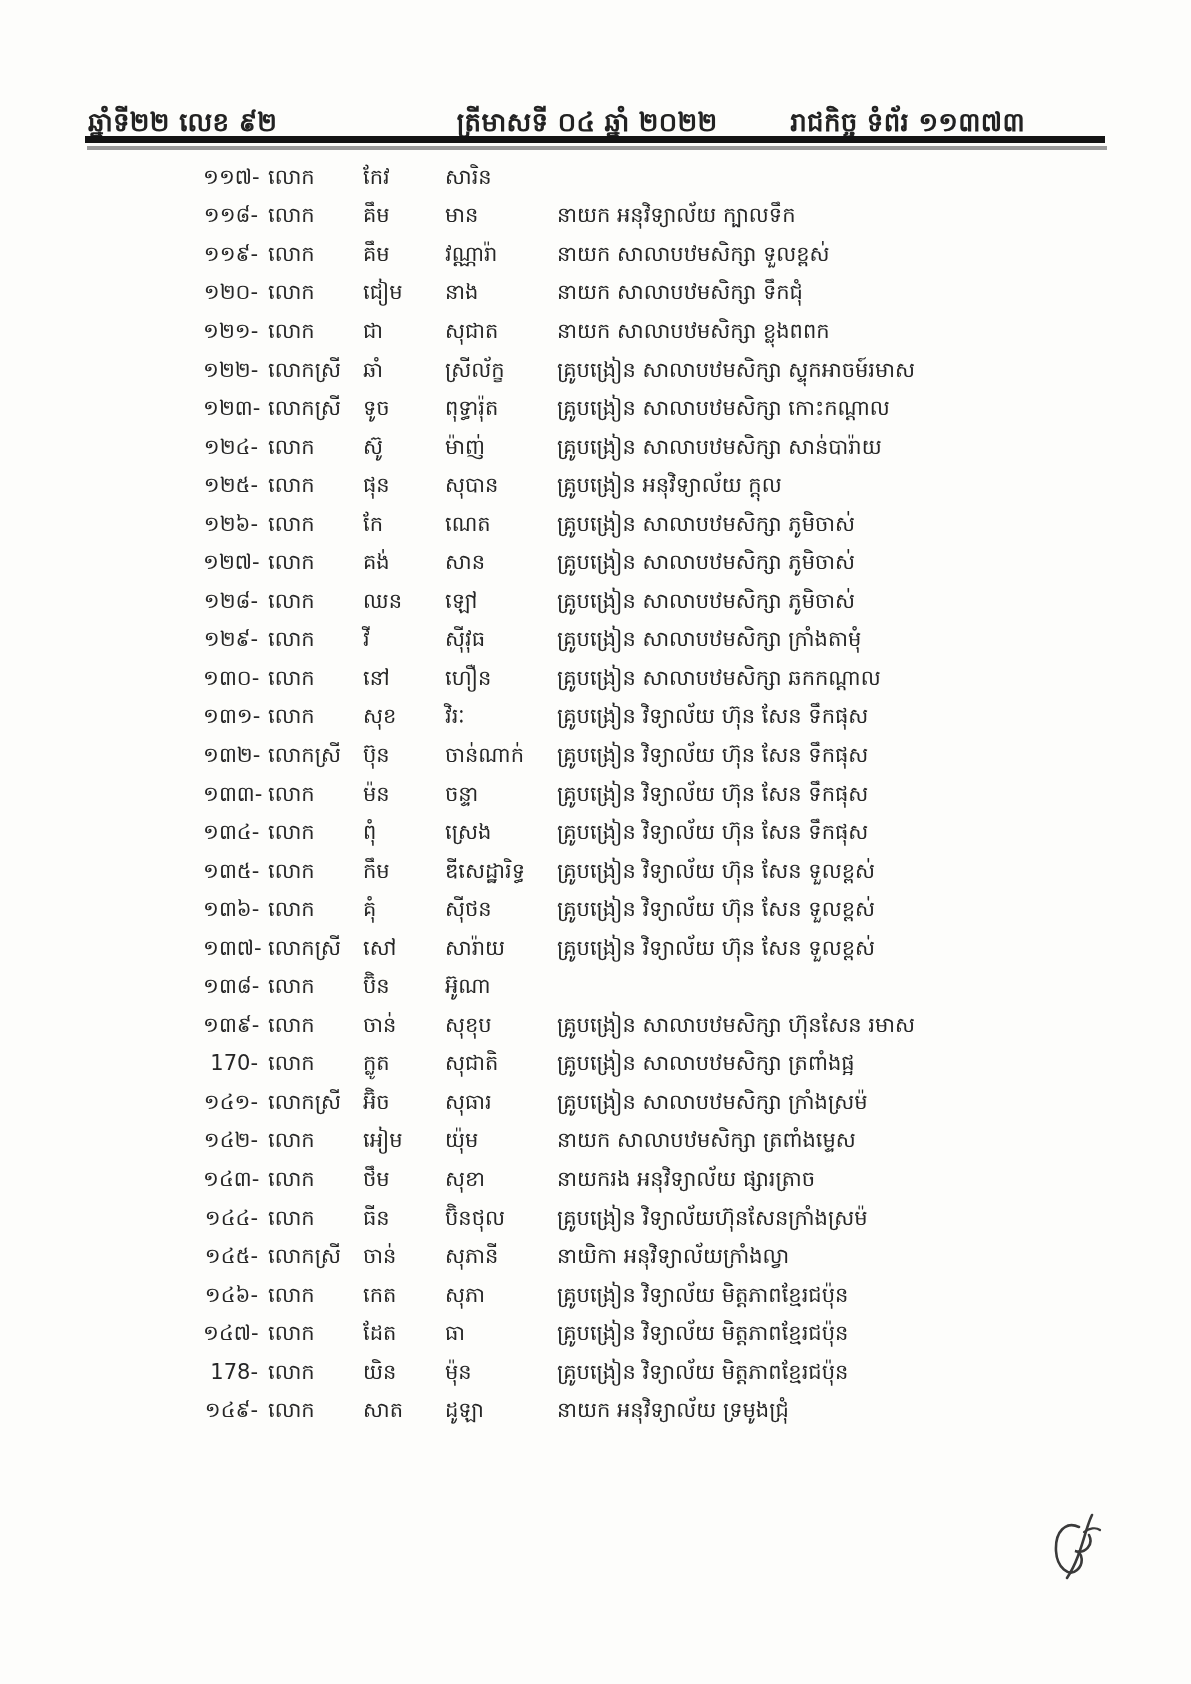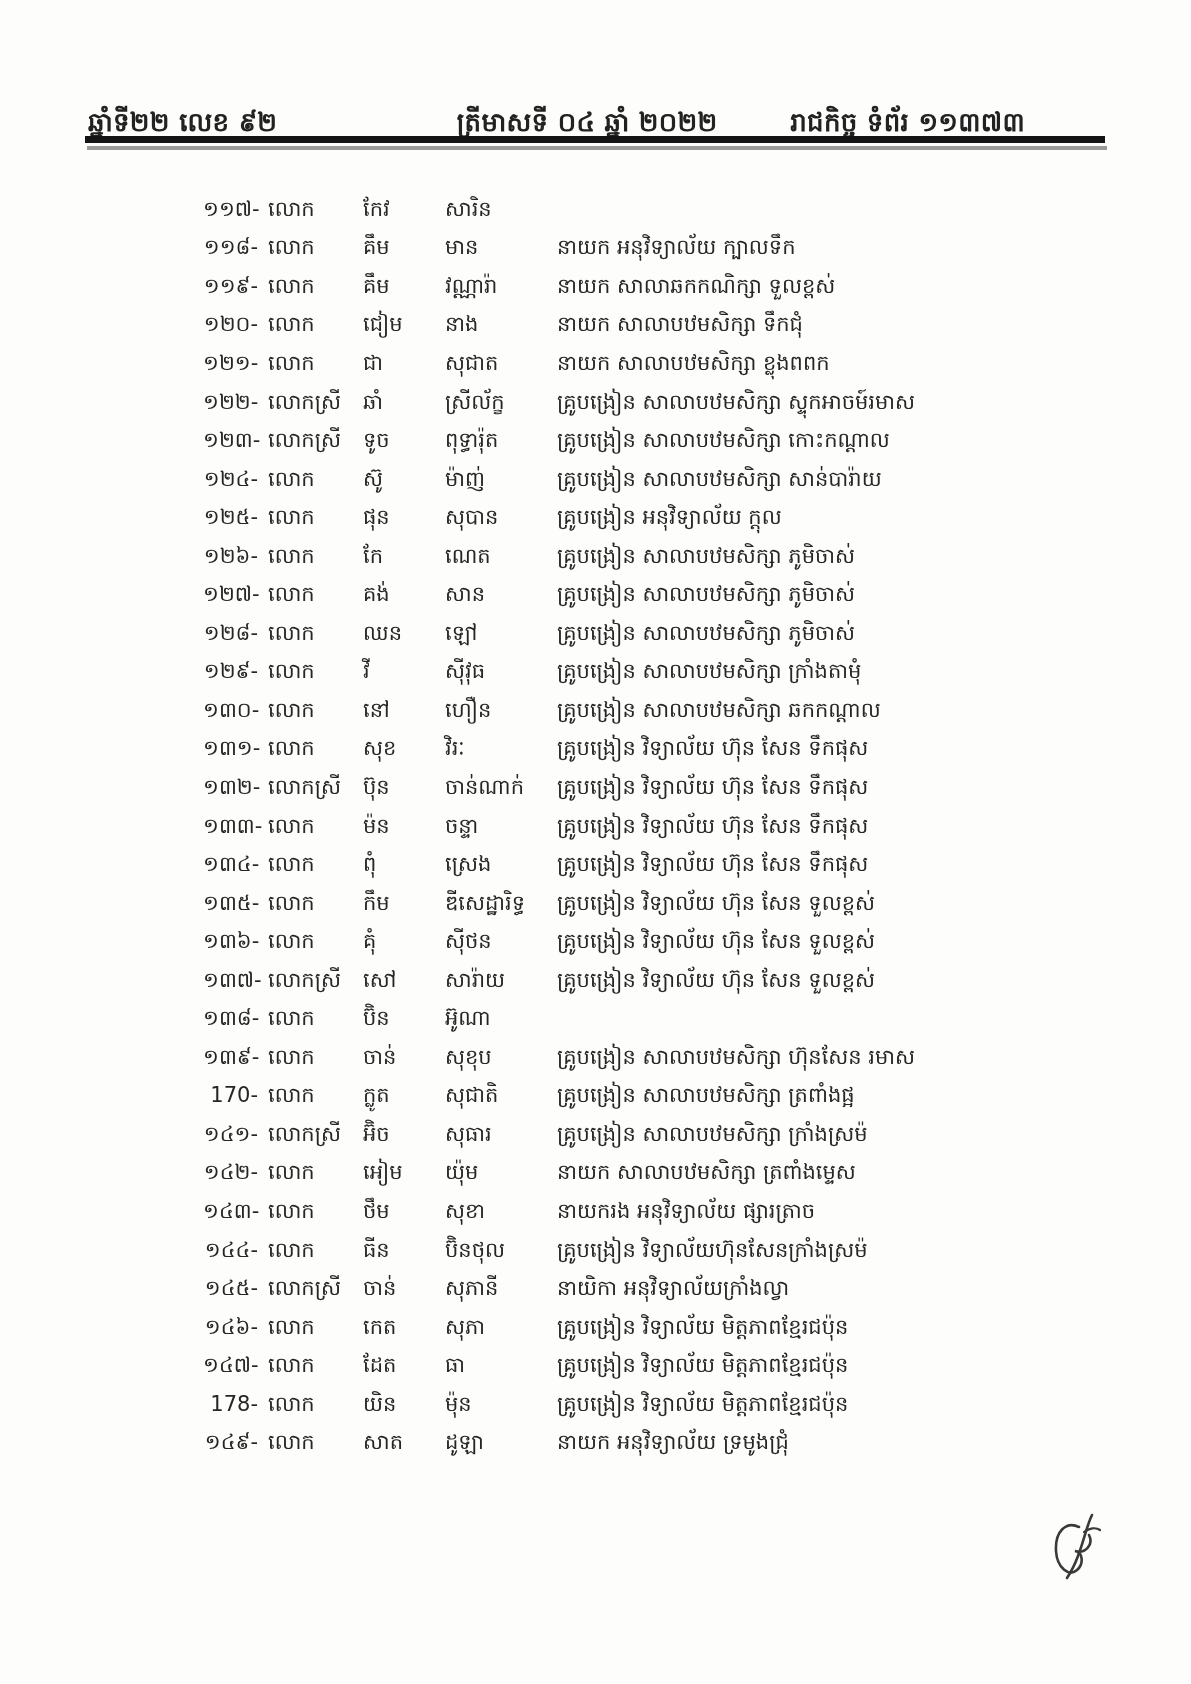--- a/index.html
+++ b/index.html
@@ -14,21 +14,21 @@
   .gz-header{
     position:absolute;top:86px;left:85px;width:1020px;height:46px;
     font-size:26px;font-weight:700;letter-spacing:.3px;color:#222;margin-top:14px;
   }
   .gz-header .h-left{position:absolute;left:3px;top:6px;white-space:nowrap;}
   .gz-header .h-center{position:absolute;left:50%;transform:translateX(-53%);top:6px;white-space:nowrap;}
   .gz-header .h-right{position:absolute;right:80px;top:6px;white-space:nowrap;}
   .rule-black{position:absolute;top:136px;left:85px;width:1020px;height:7px;background:#141414;}
   .rule-gray{position:absolute;top:146px;left:87px;width:1020px;height:4px;background:#9a9a9a;}
   
-  .entries{position:absolute;top:158px;left:0;width:1191px;margin-top:32px;}
+  .entries{position:absolute;top:158px;left:0;width:1191px;}
   .row{
     display:flex;align-items:center;height:38.55px;
     font-size:21px;line-height:1.0;white-space:nowrap;color:#262626;
   }
   .c-no{width:55px;margin-left:203px;text-align:right;flex:0 0 auto;}
   .c-title{width:95px;margin-left:10px;flex:0 0 auto;}
   .c-n1{width:82px;flex:0 0 auto;}
   .c-n2{width:112px;flex:0 0 auto;}
   .c-pos{flex:1 1 auto;}
   
@@ -59,21 +59,21 @@
     <span class="c-n1">គឹម</span>
     <span class="c-n2">មាន</span>
     <span class="c-pos">នាយក អនុវិទ្យាល័យ ក្បាលទឹក</span>
   </div>
 
   <div class="row">
     <span class="c-no">១១៩-</span>
     <span class="c-title">លោក</span>
     <span class="c-n1">គឹម</span>
     <span class="c-n2">វណ្ណារ៉ា</span>
-    <span class="c-pos">នាយក សាលាឆកកណិក្សា ទួលខ្ពស់</span>
+    <span class="c-pos">នាយក សាលាបឋមសិក្សា ទួលខ្ពស់</span>
   </div>
 
   <div class="row">
     <span class="c-no">១២០-</span>
     <span class="c-title">លោក</span>
     <span class="c-n1">ជៀម</span>
     <span class="c-n2">នាង</span>
     <span class="c-pos">នាយក សាលាបឋមសិក្សា ទឹកជុំ</span>
   </div>
 

